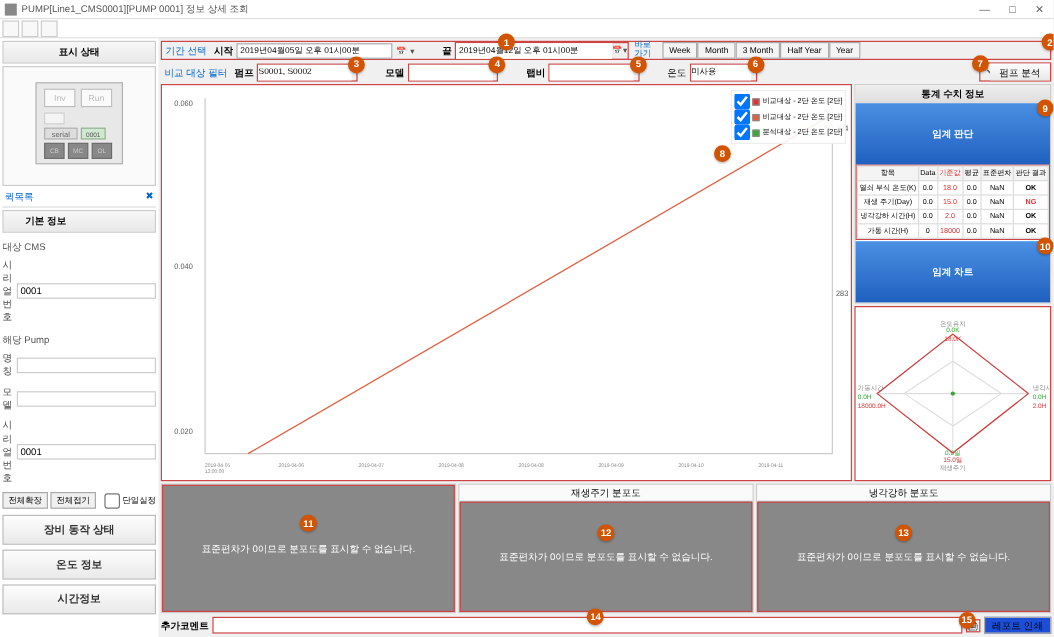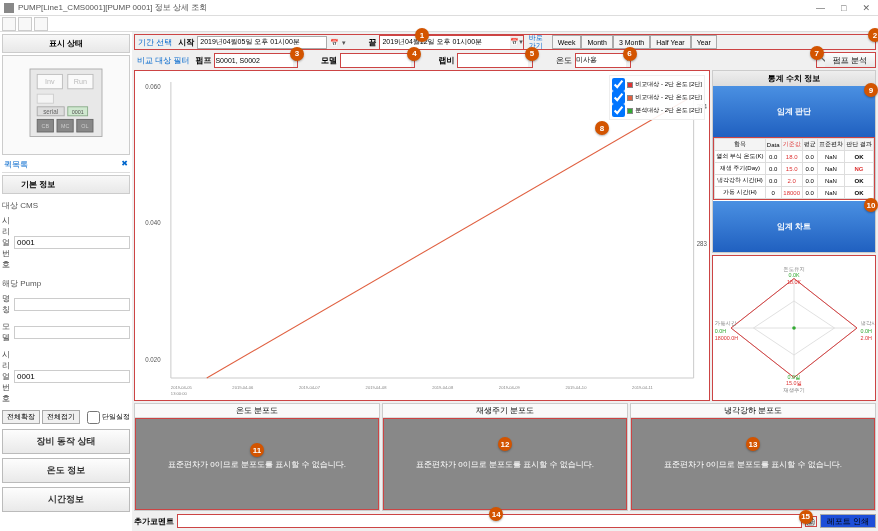--- a/index.html
+++ b/index.html
@@ -329,21 +329,20 @@
             <text x="2" y="72" font-size="6" fill="#888">가동시간</text>
             <text x="2" y="80" font-size="6" fill="#3a3">0.0H</text>
             <text x="2" y="88" font-size="6" fill="#d33">18000.0H</text>
           </svg>
         </div>
       </div>
     </div>
 
     <div class="dist-row">
       <div class="dist-panel">
-        <div class="dist-title">온도 분포도</div>
         <div class="dist-body">
           <div class="badge" style="top:24px;">11</div>
           <span>표준편차가 0이므로 분포도를 표시할 수 없습니다.</span>
         </div>
       </div>
       <div class="dist-panel">
         <div class="dist-title">재생주기 분포도</div>
         <div class="dist-body">
           <div class="badge" style="top:18px;">12</div>
           <span>표준편차가 0이므로 분포도를 표시할 수 없습니다.</span>

